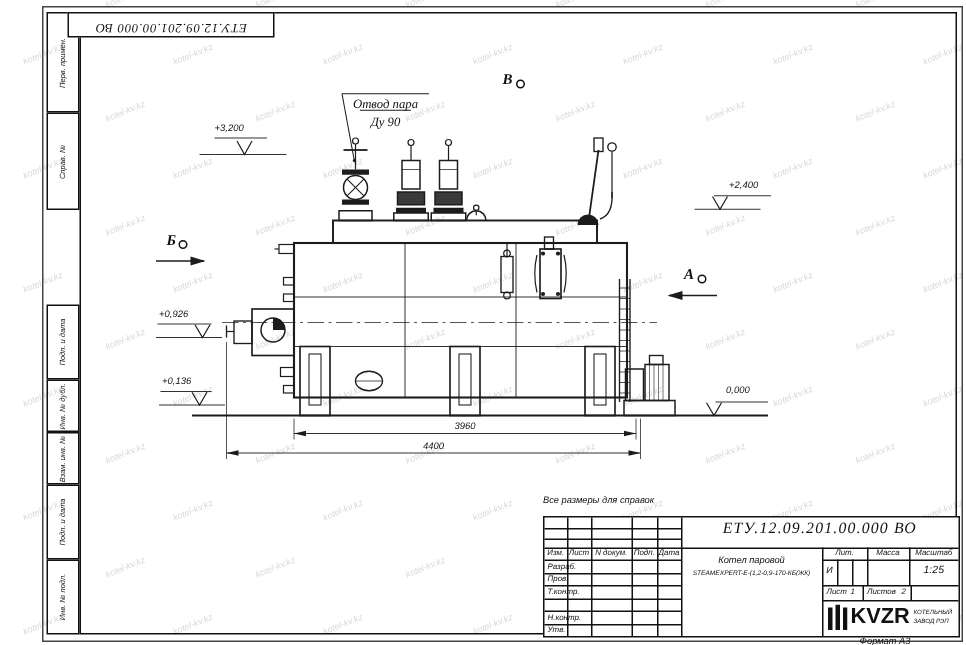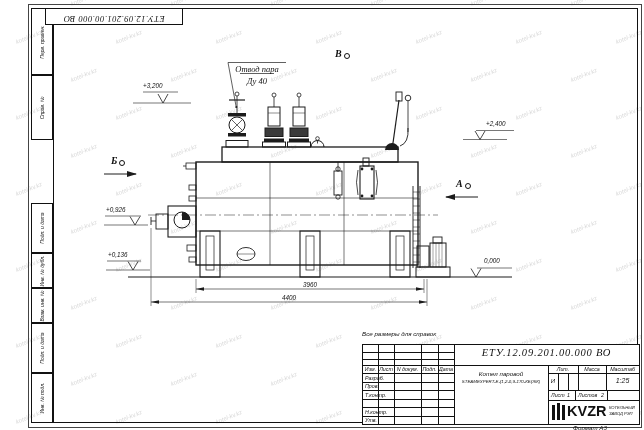--- a/index.html
+++ b/index.html
@@ -313,21 +313,21 @@
         <line x1="151" y1="228" x2="151" y2="306" stroke-width="0.5"></line>
         <line x1="427" y1="279" x2="427" y2="306" stroke-width="0.5"></line>
         <line x1="151" y1="302" x2="427" y2="302" stroke-width="0.6"></line>
         <polygon points="151,302 159,300.2 159,303.8" fill="#1c1c1c" stroke="none"></polygon>
         <polygon points="427,302 419,300.2 419,303.8" fill="#1c1c1c" stroke="none"></polygon>
       </g>
     </g>
   </svg>
 
   <div class="lbl callout c" style="left:226px;top:51px;width:62px;">Отвод пара</div>
-  <div class="lbl callout c" style="left:238px;top:63px;width:38px;">Ду 40</div>
+  <div class="lbl callout c" style="left:238px;top:63px;width:38px;">Ду 90</div>
 
   <div class="viewlbl" style="left:111px;top:155px;">
     <span>Б</span>
       <span class="vcirc"></span>
   </div>
   <div class="viewlbl" style="left:335px;top:48px;">
     <span>В</span>
       <span class="vcirc"></span>
   </div>
   <div class="viewlbl" style="left:456px;top:178px;">

